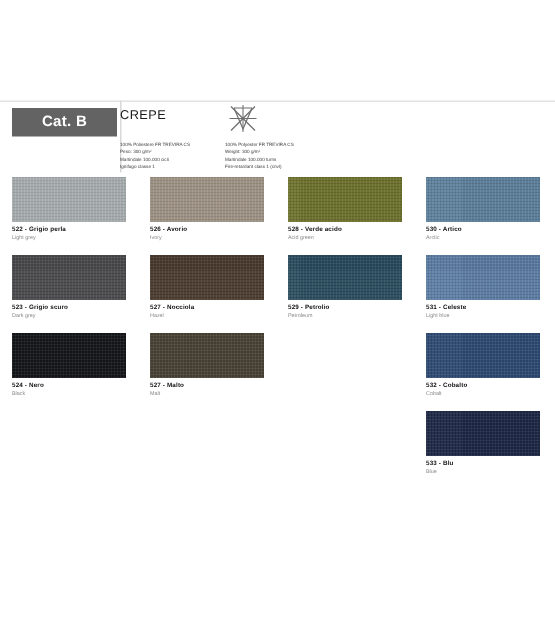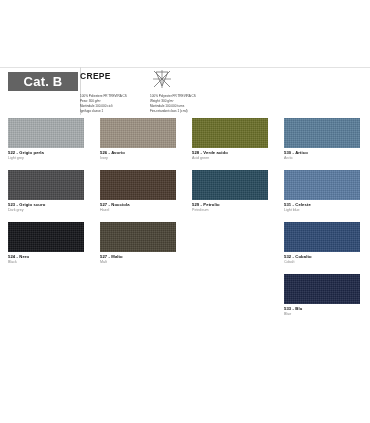--- a/index.html
+++ b/index.html
@@ -32,21 +32,21 @@
     box-sizing: border-box;
   }
   .cat-badge {
     position: absolute;
     left: 8px;
     top: 5px;
     width: 70px;
     height: 19px;
     background: #636363;
     color: #ffffff;
-    font-size: 13px;
+    font-size: 10px;
     font-weight: bold;
     display: flex;
     align-items: center;
     justify-content: center;
     letter-spacing: 0.2px;
   }
   .divider-v {
     position: absolute;
     left: 80px;
     top: 0px;
@@ -61,21 +61,21 @@
     width: 370px;
     height: 1px;
     background: #e2e2e2;
   }
 
   .fabric-name {
     position: absolute;
     left: 80px;
     top: 4px;
     font-size: 8.5px;
-    font-weight: bold;
+    font-weight: normal;
     letter-spacing: 0.3px;
     color: #1a1a1a;
   }
 
   .spec-col {
     position: absolute;
     font-size: 3.1px;
     line-height: 1.58;
     color: #3c3c3c;
     white-space: pre-line;

